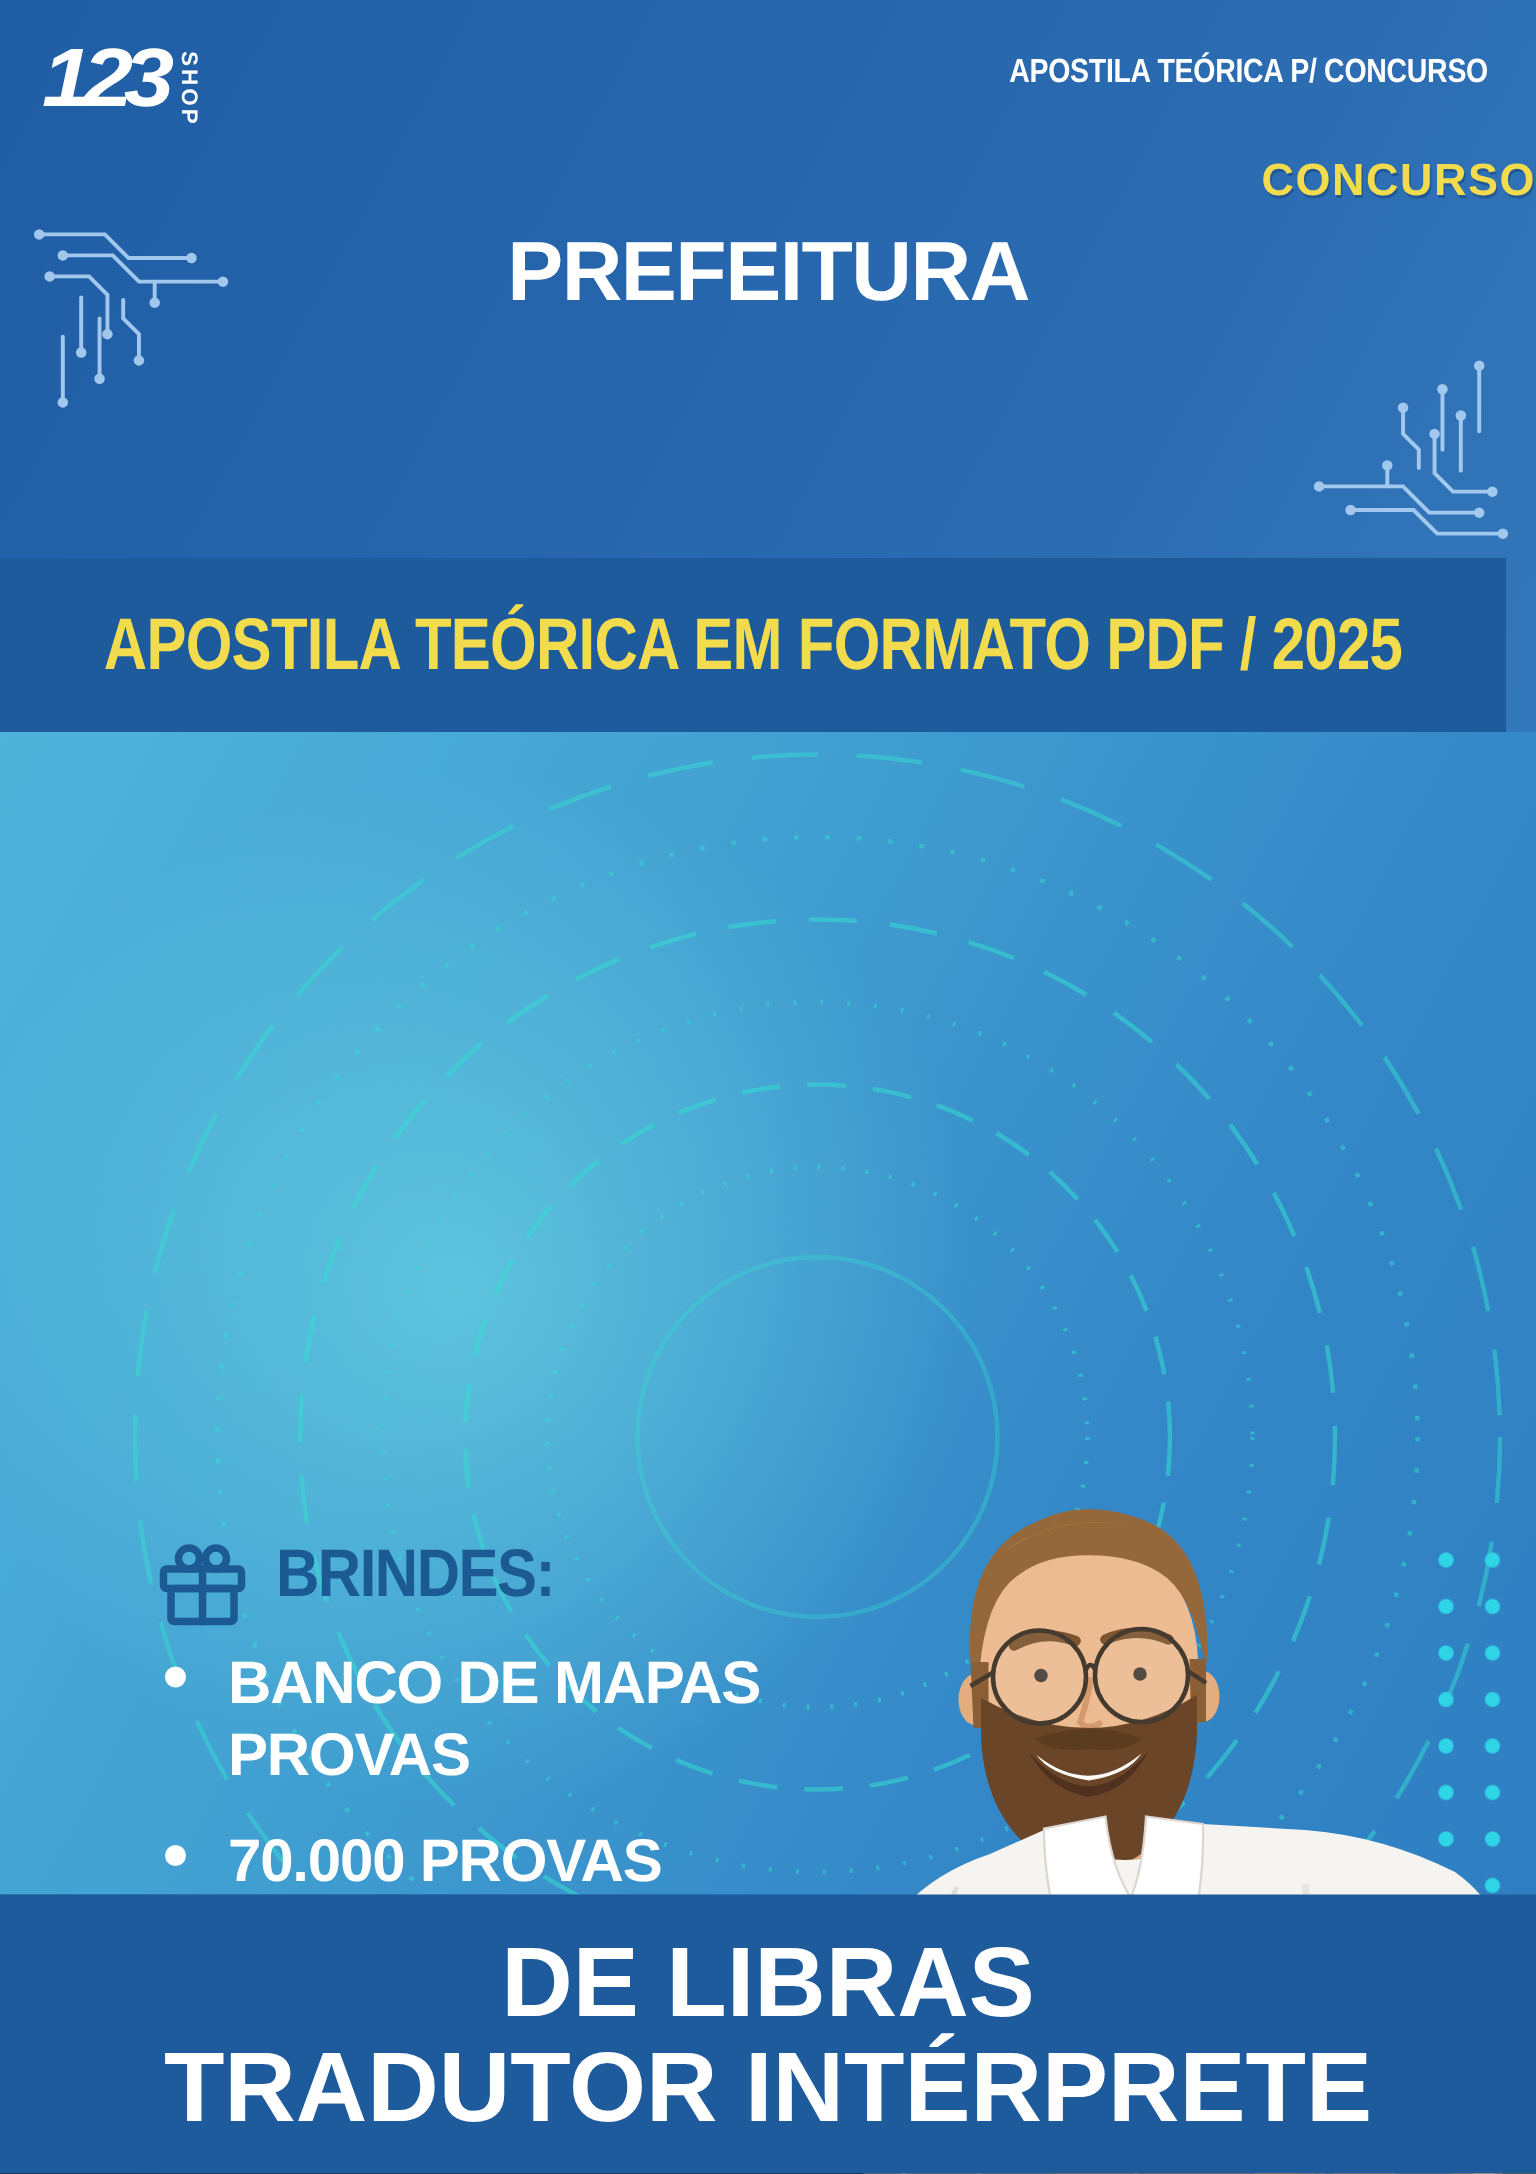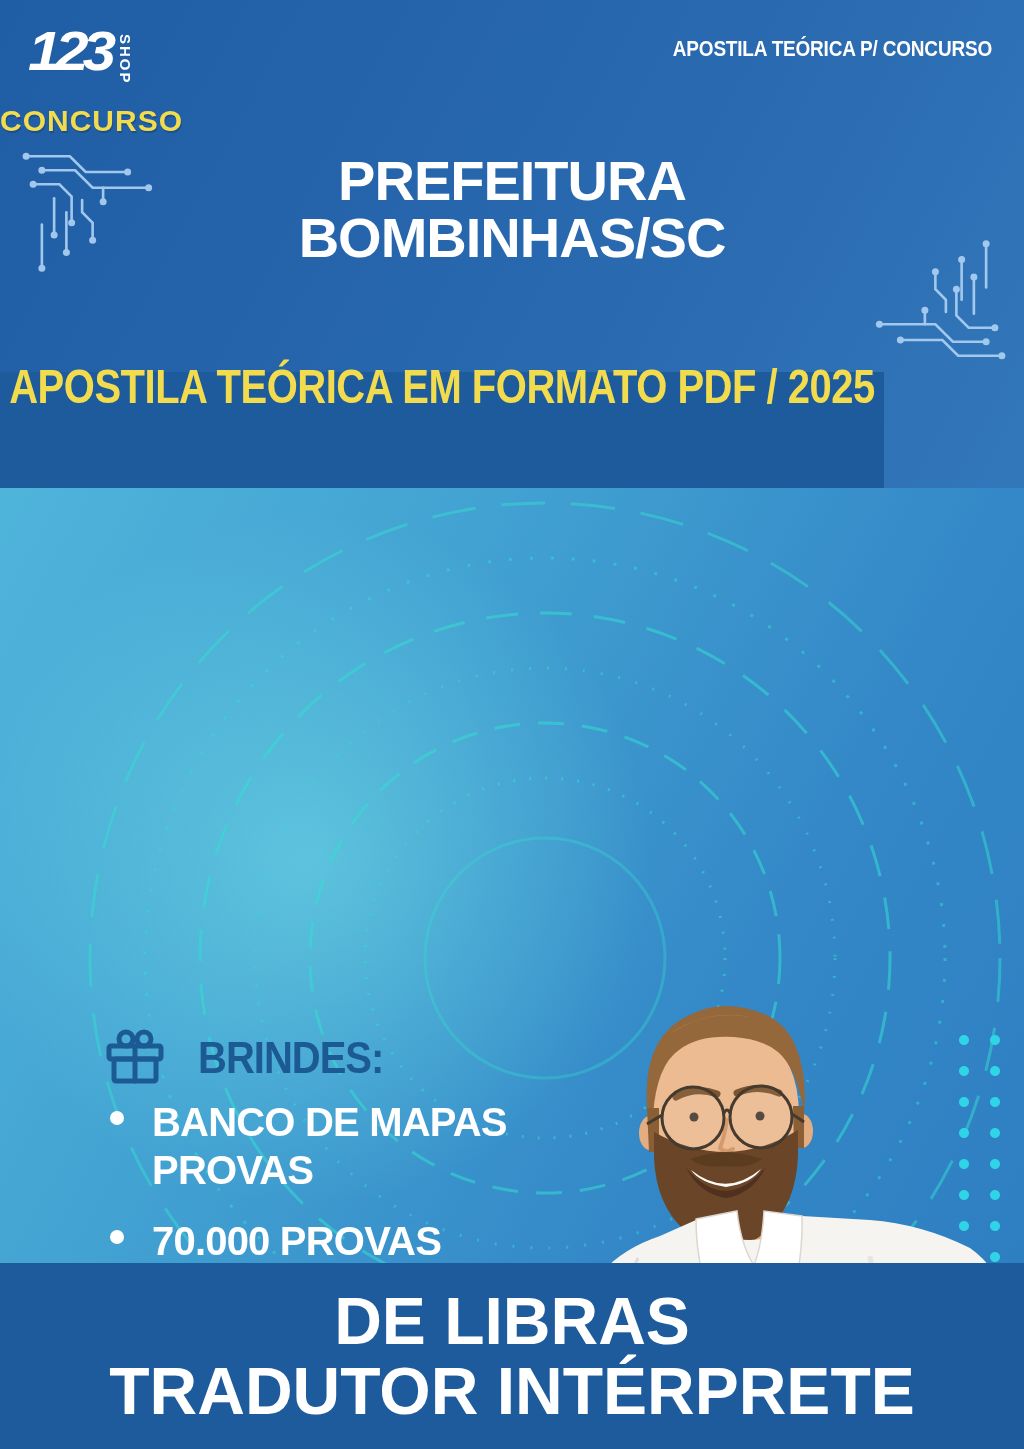--- a/index.html
+++ b/index.html
@@ -7,32 +7,32 @@
     position:relative;width:1024px;height:1449px;overflow:hidden;
     font-family:"Liberation Sans",sans-serif;margin:0 auto;
     background:linear-gradient(118deg,#1f5da5 0%,#2a6ab0 45%,#3c86c6 100%);
   }
   
   .top{position:absolute;left:0;top:0;width:1024px;height:372px;}
   .logo{position:absolute;left:28px;top:22px;display:flex;align-items:flex-start;color:#fff;}
   .logo-num{font-size:60px;font-weight:bold;font-style:italic;letter-spacing:-6px;line-height:1;transform:scaleY(.92);}
   .logo-shop{display:block;margin-left:8px;margin-top:12px;font-size:15px;font-weight:bold;letter-spacing:2px;writing-mode:vertical-rl;transform-origin:center;line-height:1;}
   .tagline{position:absolute;right:32px;top:36px;color:#fff;font-weight:bold;font-size:19px;letter-spacing:-.2px;transform:scaleY(1.18);transform-origin:top right;white-space:nowrap;}
-  .kicker{position:absolute;left:0;top:104px;width:100%;text-align:left;color:var(--accent_yellow,#f2dc4e);font-weight:bold;font-size:30px;letter-spacing:1px;text-shadow:1px 2px 0 rgba(20,60,110,.45);}
+  .kicker{position:absolute;left:0;top:104px;width:100%;text-align:right;color:var(--accent_yellow,#f2dc4e);font-weight:bold;font-size:30px;letter-spacing:1px;text-shadow:1px 2px 0 rgba(20,60,110,.45);}
   .title{position:absolute;left:0;top:152px;width:100%;text-align:center;color:#fff;font-weight:bold;font-size:56px;line-height:1.02;letter-spacing:-1px;}
   
-  .banner{position:absolute;left:0;top:372px;width:884px;height:116px;background:var(--band_bg,#1d5b9d);display:flex;justify-content:center;}
+  .banner{position:absolute;left:0;top:372px;width:1004px;height:116px;background:var(--band_bg,#1d5b9d);display:flex;align-items:center;justify-content:center;}
   .banner-text{color:var(--accent_yellow,#f2dc4e);font-weight:bold;font-size:40px;letter-spacing:-.5px;transform:scale(1,1.22);white-space:nowrap;}
   
   .middle{position:absolute;left:0;top:488px;width:1024px;height:775px;
     background:linear-gradient(118deg,#4fb4da 0%,#42a2d2 35%,#3488c7 70%,#2e7fc2 100%);}
   .middle::before{content:"";position:absolute;inset:0;
     background:radial-gradient(circle at 30% 48%,rgba(120,228,232,.50) 0%,rgba(120,228,232,0) 42%);}
   .arcs{position:absolute;left:0;top:0;width:1024px;height:775px;pointer-events:none;}
-  .brindes-head{position:absolute;left:104px;top:540px;display:flex;align-items:center;gap:32px;}
+  .brindes-head{position:absolute;left:104px;top:540px;display:flex;gap:18px;}
   .brindes-label{color:var(--heading_blue,#1c5a94);font-weight:bold;font-size:40px;letter-spacing:-1px;transform:scaleY(1.12);transform-origin:left center;}
   .bullets{position:absolute;left:108px;top:610px;width:460px;list-style:none;margin:0;padding:0;}
   .bullets li{position:relative;padding-left:44px;margin-bottom:23px;color:#fff;font-weight:bold;font-size:40px;line-height:1.2;letter-spacing:-.8px;}
   .bullets li::before{content:"";position:absolute;left:2px;top:13px;width:14px;height:14px;border-radius:50%;background:#fff;}
   
   .dots-left{position:absolute;left:8px;top:895px;width:70px;height:346px;
     background-image:radial-gradient(circle at 9px 9px,#1c4c92 5px,rgba(0,0,0,0) 6px);background-size:34px 34px;}
   .dots-right{position:absolute;left:956px;top:544px;width:64px;height:304px;
     background-image:radial-gradient(circle at 8px 8px,#2fd4e6 4.5px,rgba(0,0,0,0) 5.5px);background-size:31px 31px;}
   
@@ -89,21 +89,20 @@
     <div class="tagline">APOSTILA TEÓRICA P/ CONCURSO</div>
     <svg class="circuit c-tl" viewBox="0 0 170 160">
         <use href="#cir"></use>
       </svg>
     <svg class="circuit c-r" viewBox="0 0 170 160">
         <use href="#cir"></use>
       </svg>
     <div class="kicker">CONCURSO</div>
     <div class="title">
       <div>PREFEITURA</div>
-      <div>BOMBINHAS/SC</div>
     </div>
   </div>
 
   <div class="banner">
     <div class="banner-text">APOSTILA TEÓRICA EM FORMATO PDF / 2025</div>
   </div>
 
   <div class="middle">
 
     <svg class="arcs" viewBox="0 0 1024 775">

